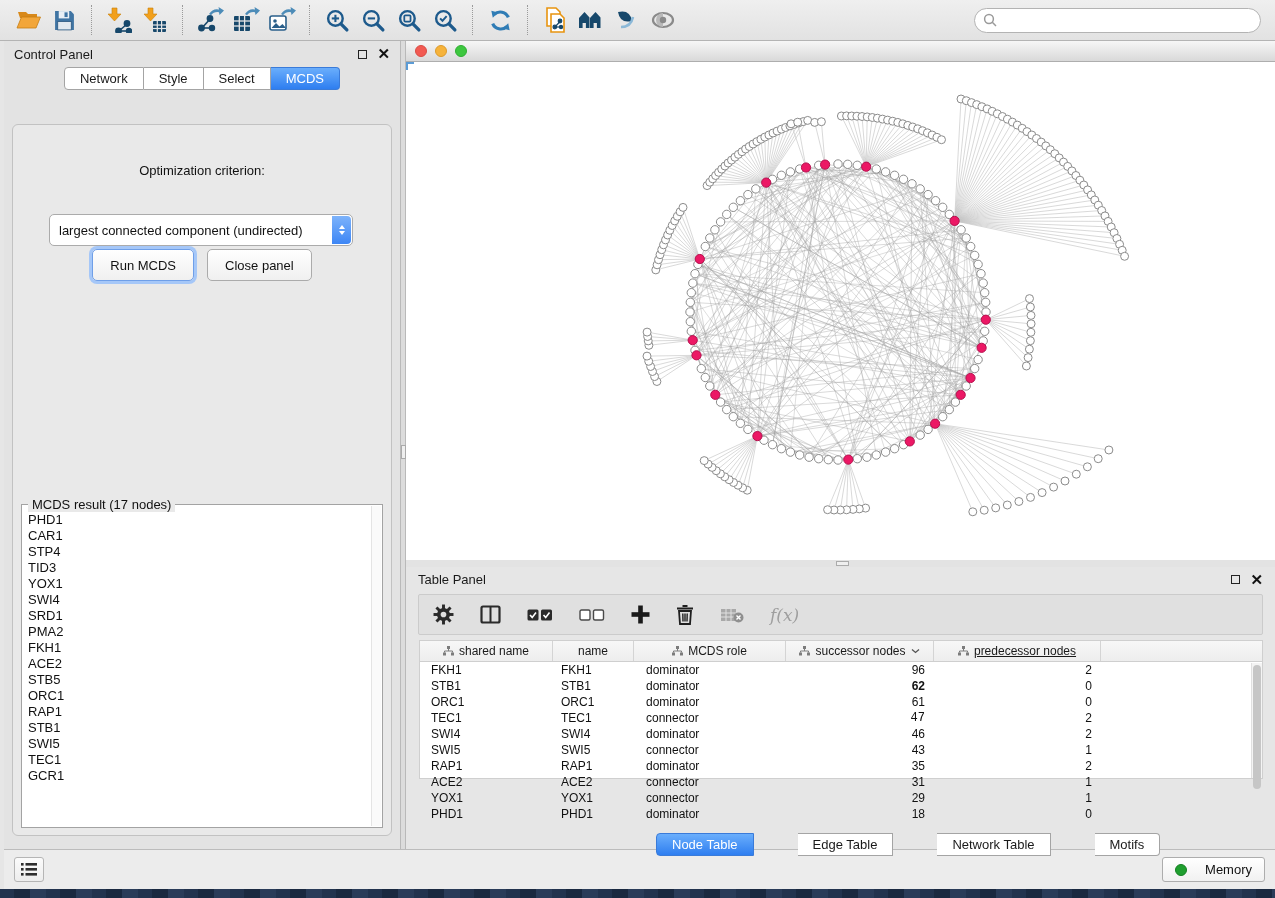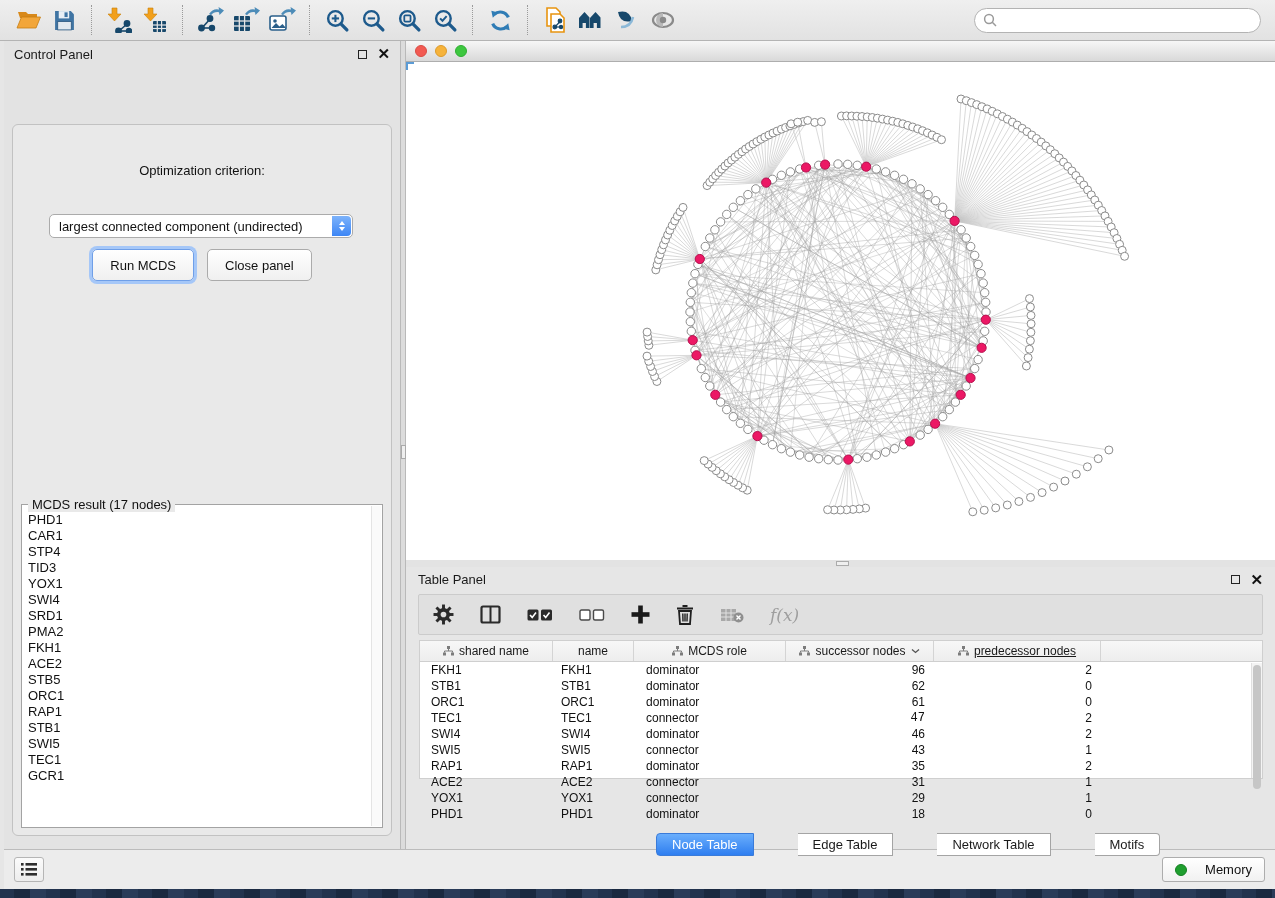--- a/index.html
+++ b/index.html
@@ -31,21 +31,21 @@
   .close-x { font-size:15px; font-weight:bold; color:#111; line-height:10px; }
   .seg-tabs { display:flex; justify-content:center; position:relative; z-index:2; }
   .seg { height:23px; padding:0 15px; background:#fff; border:1px solid #a4a4a4; border-left:none;
     font-size:13px; color:#1a1a1a; display:flex; align-items:center; }
   .seg:first-child { border-left:1px solid #a4a4a4; border-radius:4px 0 0 4px; }
   .seg:last-child { border-radius:0 4px 4px 0; }
   .seg.active { background:linear-gradient(#6aaefc,#2e7ef0); color:#fff; border-color:#3a7bd9; }
   .cp-card { position:absolute; left:8px; right:8px; top:95px; bottom:13px; background:#e9e9e9;
     border:1px solid #c2c2c2; border-radius:6px; margin-top:-12px; padding-top:12px; z-index:1; }
   .opt-label { text-align:center; font-size:13px; margin-top:26px; color:#111; }
-  .combo { position:absolute; left:36px; right:38px; top:89px; height:24px; background:#fff; border:1px solid #ababab;
+  .combo { position:absolute; left:36px; right:38px; top:89px; height:32px; background:#fff; border:1px solid #ababab;
     border-radius:5px; display:flex; align-items:center; font-size:13px; color:#111; padding-left:9px; }
   .combo-step { position:absolute; right:1px; top:1px; bottom:1px; width:19px; border-radius:0 4px 4px 0;
     background:linear-gradient(#7db3fb,#3d86f5); display:flex; flex-direction:column; align-items:center; justify-content:center; gap:2px; }
   .combo-step i { width:0; height:0; border-left:3.5px solid transparent; border-right:3.5px solid transparent; display:block; }
   .arr-up { border-bottom:4.5px solid #fff; }
   .arr-dn { border-top:4.5px solid #fff; }
   .btn-row { position:absolute; top:124px; left:0; right:0; display:flex; justify-content:center; gap:13px; }
   .pushbtn { height:32px; padding:0 17px; background:linear-gradient(#ffffff,#f0f0f0); border:1px solid #ababab;
     border-radius:5px; font-size:13px; color:#111; display:flex; align-items:center; }
   .pushbtn.focused { box-shadow:0 0 0 3px #a5c7f8; border-color:#6f9fe8; }
@@ -273,20 +273,26 @@
     </div>
 
     <div class="control-panel">
       <div class="cp-header">
         <span class="panel-title">Control Panel</span>
         <span class="win-icons">
           <span class="float-box"></span>
           <span class="close-x">✕</span>
         </span>
       </div>
+      <div class="seg-tabs" id="cp-tabs">
+          <div class="seg">Network</div>
+          <div class="seg">Style</div>
+          <div class="seg">Select</div>
+          <div class="seg active">MCDS</div>
+        </div>
       <div class="cp-card">
         <div class="opt-label">Optimization criterion:</div>
         <div class="combo">
           <span>largest connected component (undirected)</span>
           <span class="combo-step">
               <i class="arr-up"></i>
               <i class="arr-dn"></i>
             </span>
         </div>
         <div class="btn-row">
@@ -1171,21 +1177,21 @@
               <div class="td " style="width: 133px; padding-left: 11px;">FKH1</div>
               <div class="td " style="width: 81px; padding-left: 8px;">FKH1</div>
               <div class="td " style="width: 152px; padding-left: 12px;">dominator</div>
               <div class="td num" style="width: 148px; padding-right: 9px;">96</div>
               <div class="td num" style="width: 167px; padding-right: 9px;">2</div>
             </div>
             <div class="tr">
               <div class="td " style="width: 133px; padding-left: 11px;">STB1</div>
               <div class="td " style="width: 81px; padding-left: 8px;">STB1</div>
               <div class="td " style="width: 152px; padding-left: 12px;">dominator</div>
-              <div class="td num" style="width: 148px; padding-right: 9px;">62</div>
+              <div class="td num" style="width: 148px; padding-right: 9px; font-weight: bold;">62</div>
               <div class="td num" style="width: 167px; padding-right: 9px;">0</div>
             </div>
             <div class="tr">
               <div class="td " style="width: 133px; padding-left: 11px;">ORC1</div>
               <div class="td " style="width: 81px; padding-left: 8px;">ORC1</div>
               <div class="td " style="width: 152px; padding-left: 12px;">dominator</div>
               <div class="td num" style="width: 148px; padding-right: 9px;">61</div>
               <div class="td num" style="width: 167px; padding-right: 9px;">0</div>
             </div>
             <div class="tr">

